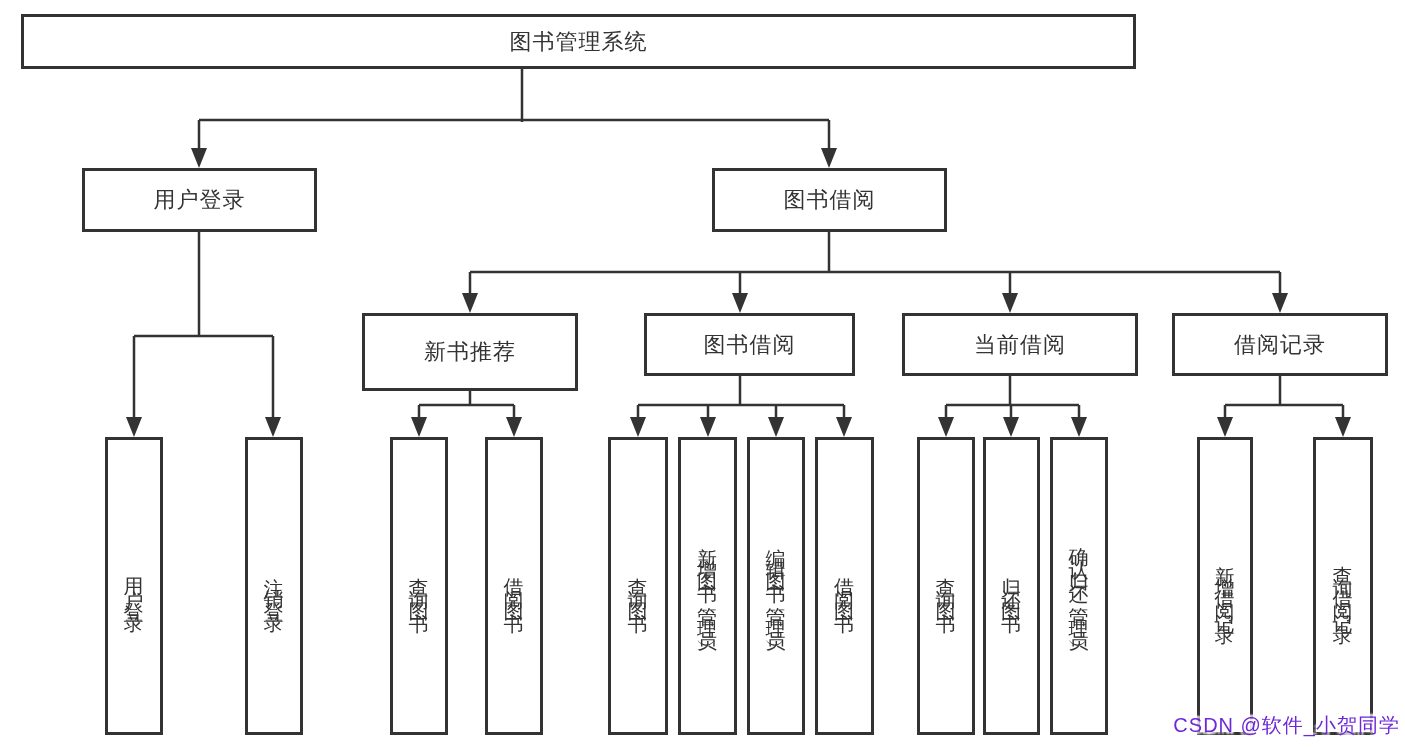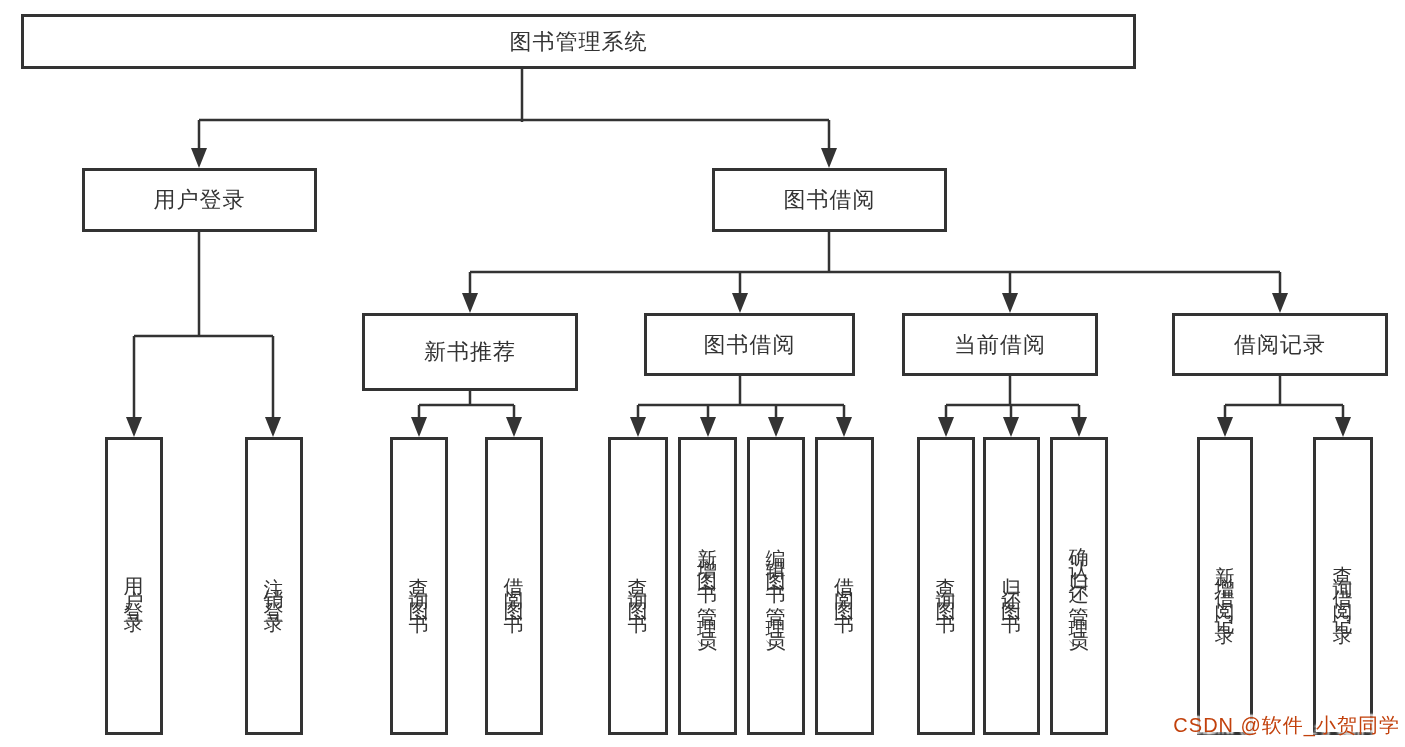--- a/index.html
+++ b/index.html
@@ -45,21 +45,21 @@
     letter-spacing: 12px;
     color: #333333;
     white-space: nowrap;
     line-height: 1;
   }
   .watermark {
     position: absolute;
     right: 5px;
     top: 712px;
     font-size: 20px;
-    color: #c2410c;
+    color: #6d28d9;
     letter-spacing: 1px;
     z-index: 10;
     text-shadow: 2px 2px 2px #ffffff, -2px -2px 2px #ffffff,
                  2px -2px 2px #ffffff, -2px 2px 2px #ffffff;
   }
 </style>
 </head>
 <body>
 
 <div class="canvas">
@@ -107,21 +107,21 @@
   <div class="hbox" style="left:712px; top:168px; width:235px; height:64px;">
     <span>图书借阅</span>
   </div>
 
   <div class="hbox" style="left:362px; top:313px; width:216px; height:78px;">
     <span>新书推荐</span>
   </div>
   <div class="hbox" style="left:644px; top:313px; width:211px; height:63px;justify-content:center;">
     <span>图书借阅</span>
   </div>
-  <div class="hbox" style="left:902px; top:313px; width:196px; height:63px;">
+  <div class="hbox" style="left:902px; top:313px; width:236px; height:63px;">
     <span>当前借阅</span>
   </div>
   <div class="hbox" style="left:1172px; top:313px; width:216px; height:63px;">
     <span>借阅记录</span>
   </div>
 
   <div class="vbox" style="left:105px; top:437px; width:58px; height:298px;">
     <span class="vtext">用户登录</span>
   </div>
   <div class="vbox" style="left:245px; top:437px; width:58px; height:298px;">

